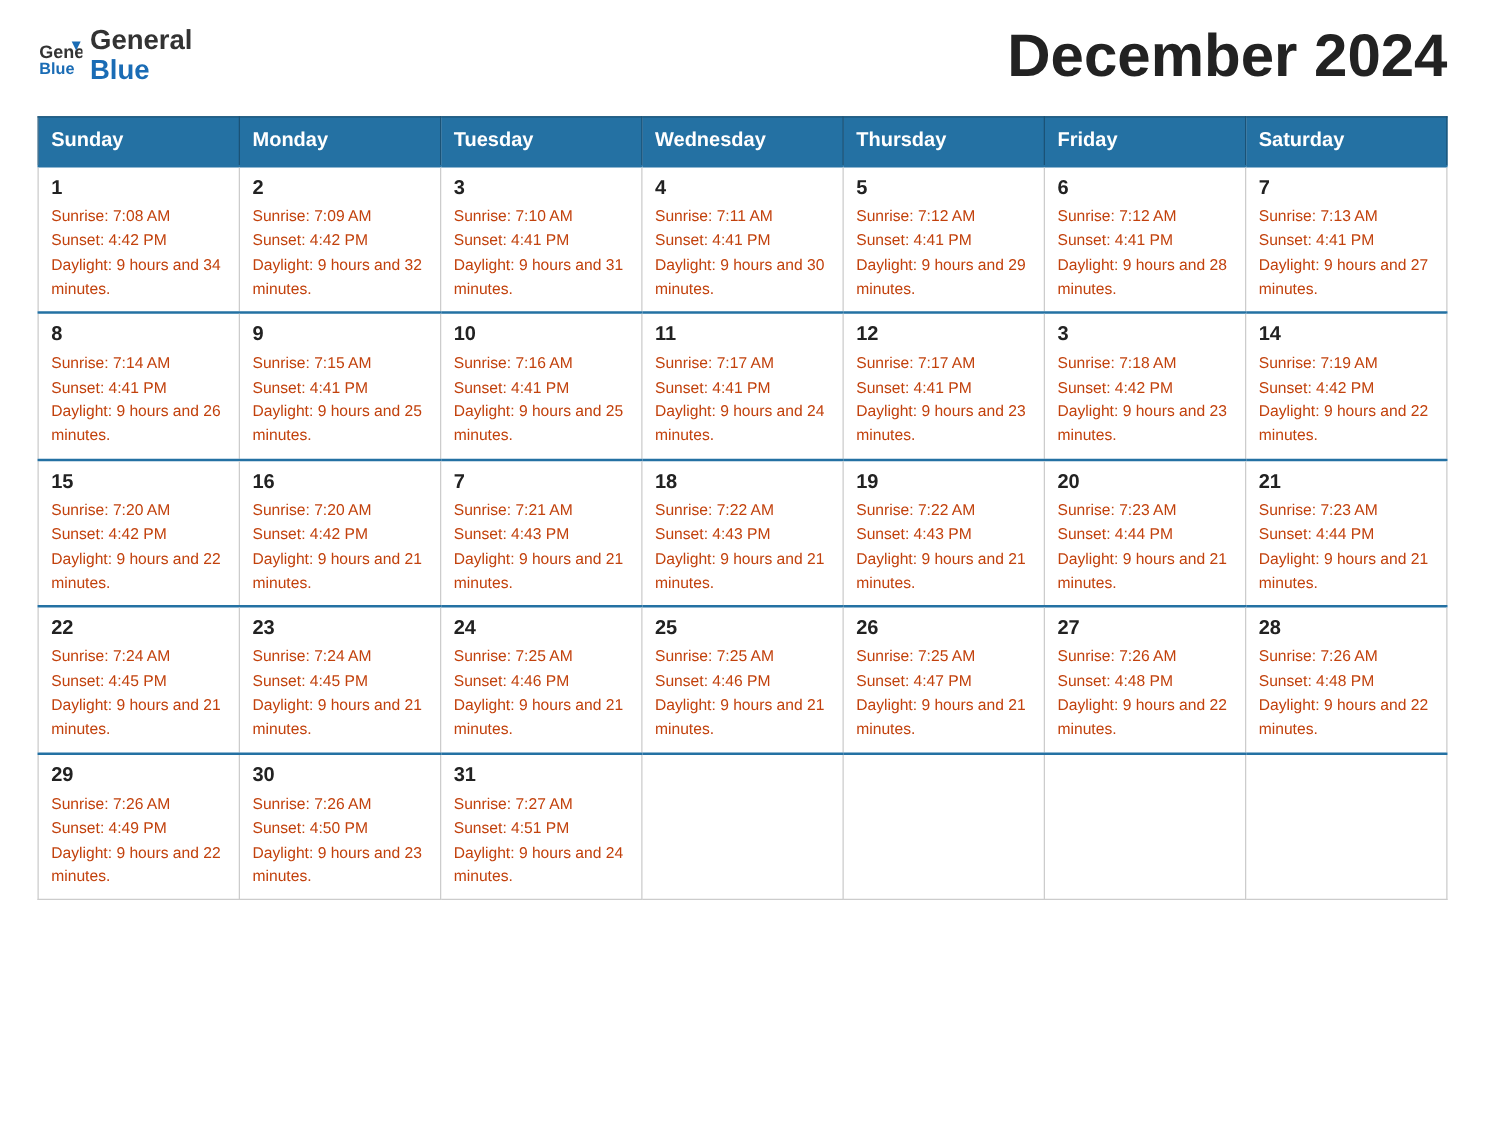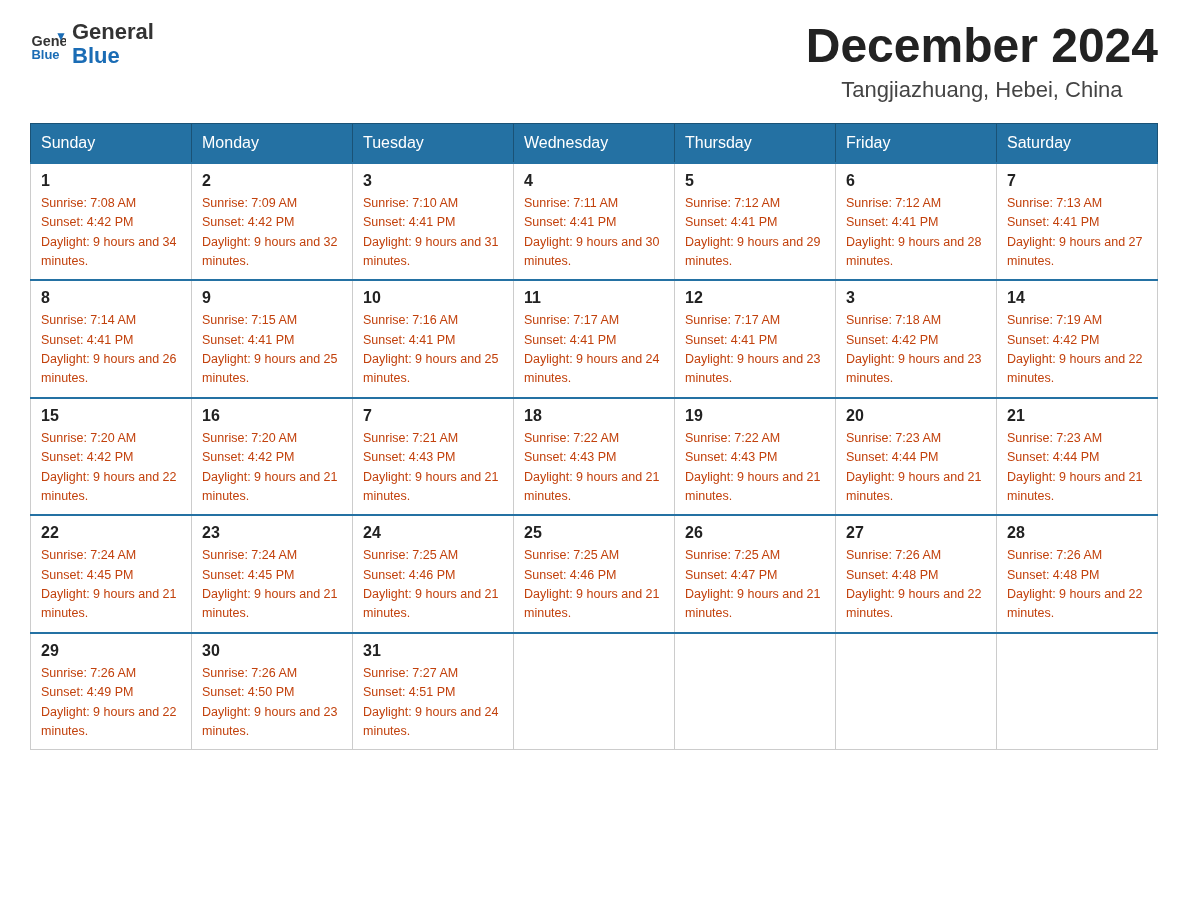--- a/index.html
+++ b/index.html
@@ -41,21 +41,21 @@
     }
     .calendar {
       width: 100%;
       border-collapse: collapse;
       border: 1px solid #aaa;
     }
     .calendar th {
       background-color: #2471a3;
       color: #ffffff;
       font-size: 16px;
-      font-weight: normal;
+      font-weight: bold;
       padding: 10px 10px;
       text-align: left;
       border: 1px solid #1a5276;
     }
     .calendar td {
       vertical-align: top;
       padding: 8px 10px;
       border: 1px solid #ccc;
       width: calc(100% / 7);
       font-size: 13px;
@@ -91,21 +91,20 @@
       <text x="2" y="46" font-size="18" font-weight="bold" fill="#1a6cb5" font-family="Arial">Blue</text>
       <polygon points="38,10 48,10 43,20" fill="#1a6cb5"></polygon>
     </svg>
     <div style="display:flex;flex-direction:column;line-height:1.1;">
       <span style="font-size:22px;font-weight:bold;color:#333;">General</span>
       <span style="font-size:22px;font-weight:bold;color:#1a6cb5;">Blue</span>
     </div>
   </div>
   <div class="title-block">
     <div class="month-title">December 2024</div>
-    <div class="location-title">Tangjiazhuang, Hebei, China</div>
   </div>
 </div>
 
 <table class="calendar">
   <thead>
     <tr>
       <th>Sunday</th>
       <th>Monday</th>
       <th>Tuesday</th>
       <th>Wednesday</th>

